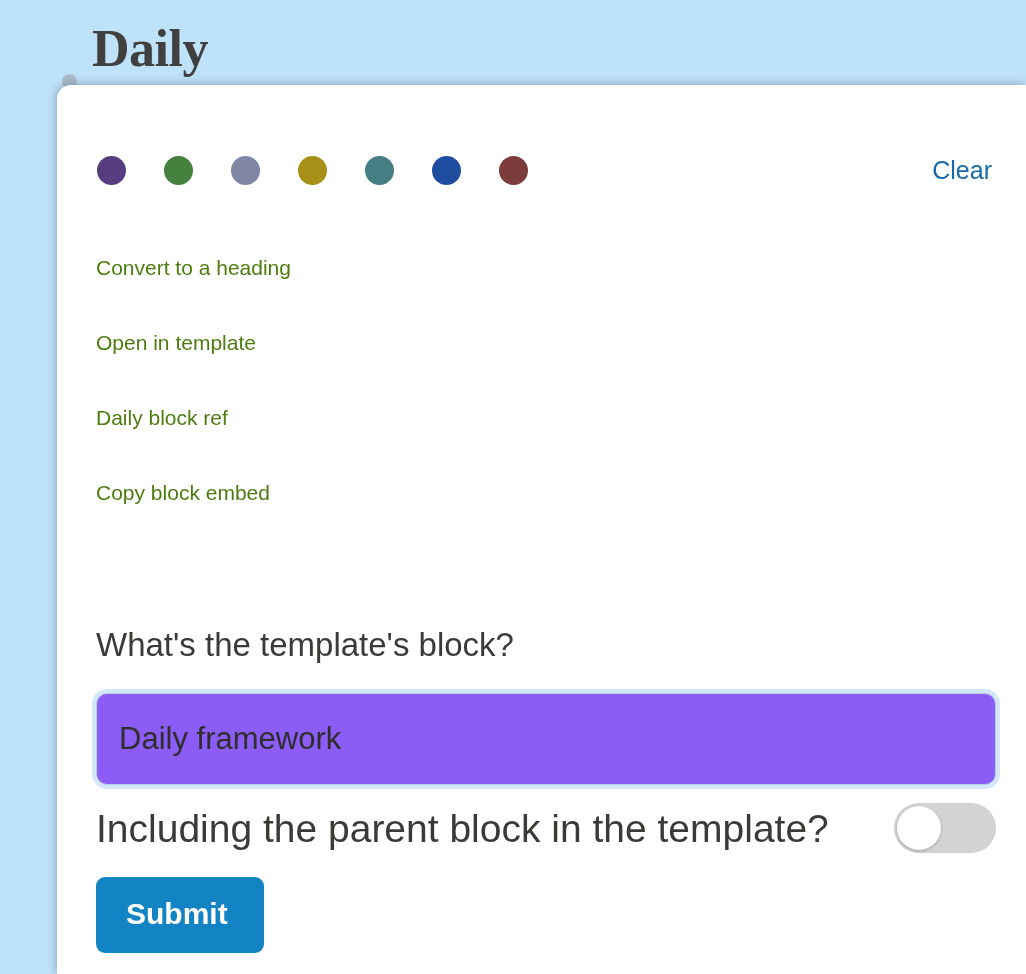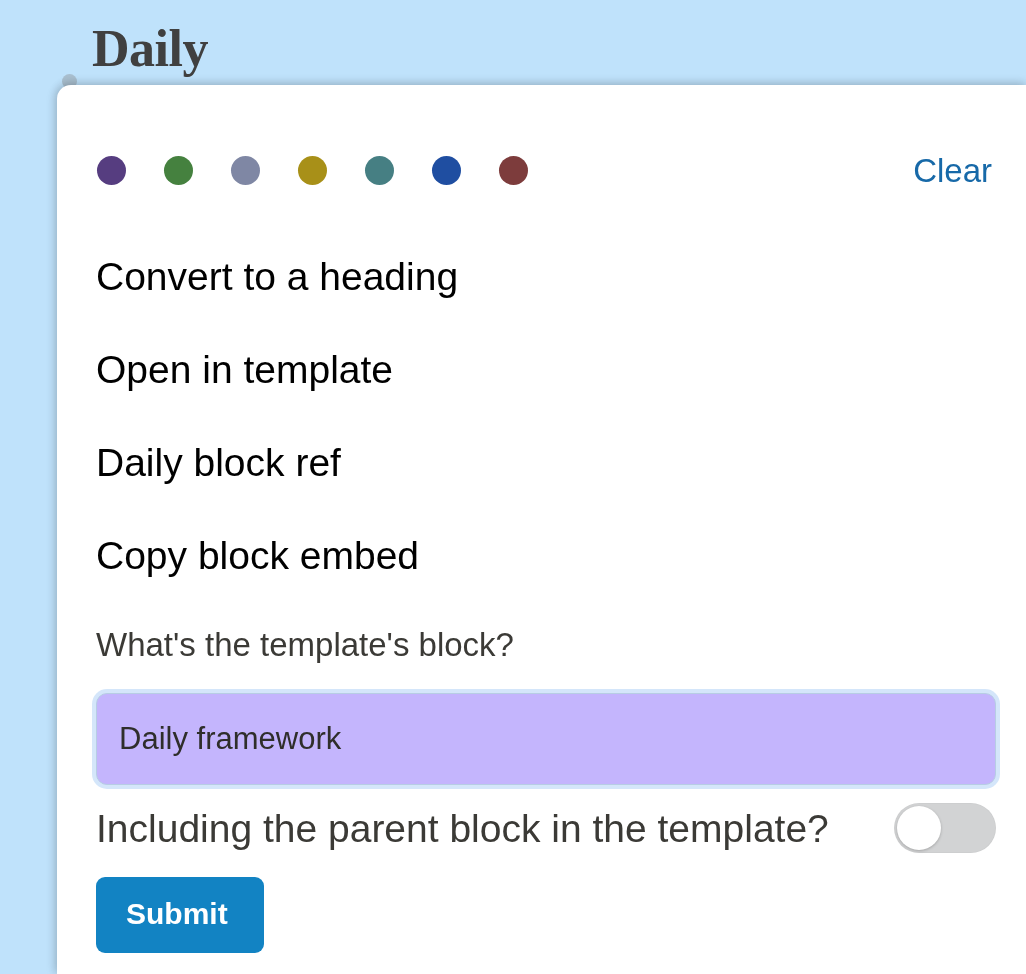--- a/index.html
+++ b/index.html
@@ -76,36 +76,36 @@
     width: 29px;
     height: 29px;
     border-radius: 50%;
     margin-right: 38px;
     flex: none;
     cursor: pointer;
   }
   #clear-link {
     margin-left: auto;
     color: #1769a8;
-    font-size: 33px;
+    font-size: 25px;
     line-height: 1;
     cursor: pointer;
     white-space: nowrap;
   }
 
   
   #menu-list {
     position: absolute;
     left: 39px;
     top: 172px;
     right: 20px;
   }
   .menu-item {
-    font-size: 39px;
-    color: #000000;
+    font-size: 21px;
+    color: #4d7c0f;
     line-height: 1;
     margin-bottom: 54px;
     cursor: pointer;
     white-space: nowrap;
   }
   .menu-item:last-child { margin-bottom: 0; }
 
   
   #form-section {
     position: absolute;
@@ -125,21 +125,21 @@
     box-sizing: border-box;
   }
   #template-name-input {
     width: 100%;
     box-sizing: border-box;
     height: 92px;
     padding: 0 22px;
     font-family: "Liberation Sans", sans-serif;
     font-size: 31px;
     color: #2f2e2b;
-    background: #c4b5fd;
+    background: #8b5cf6;
     border: 1px solid #b7cde4;
     border-radius: 11px;
     outline: none;
     box-shadow: 0 0 0 4px rgba(160, 200, 245, 0.45);
     caret-color: #222222;
   }
   #toggle-row {
     margin-top: 18px;
     width: 900px;
     display: flex;

